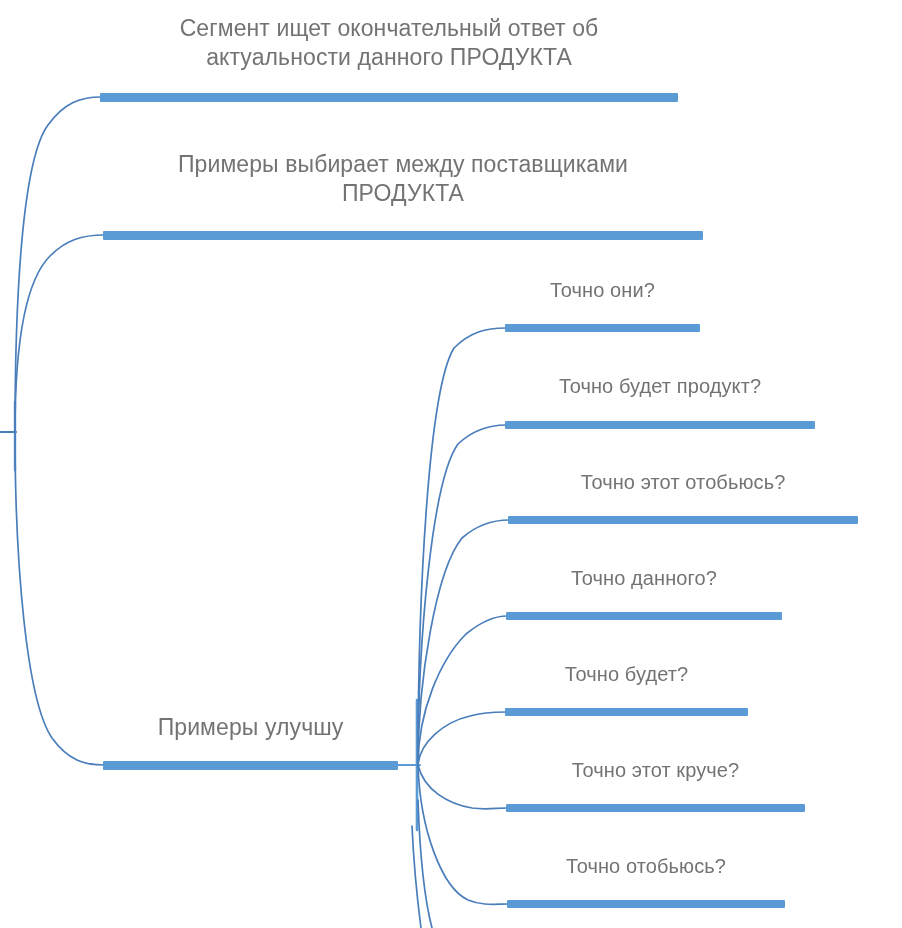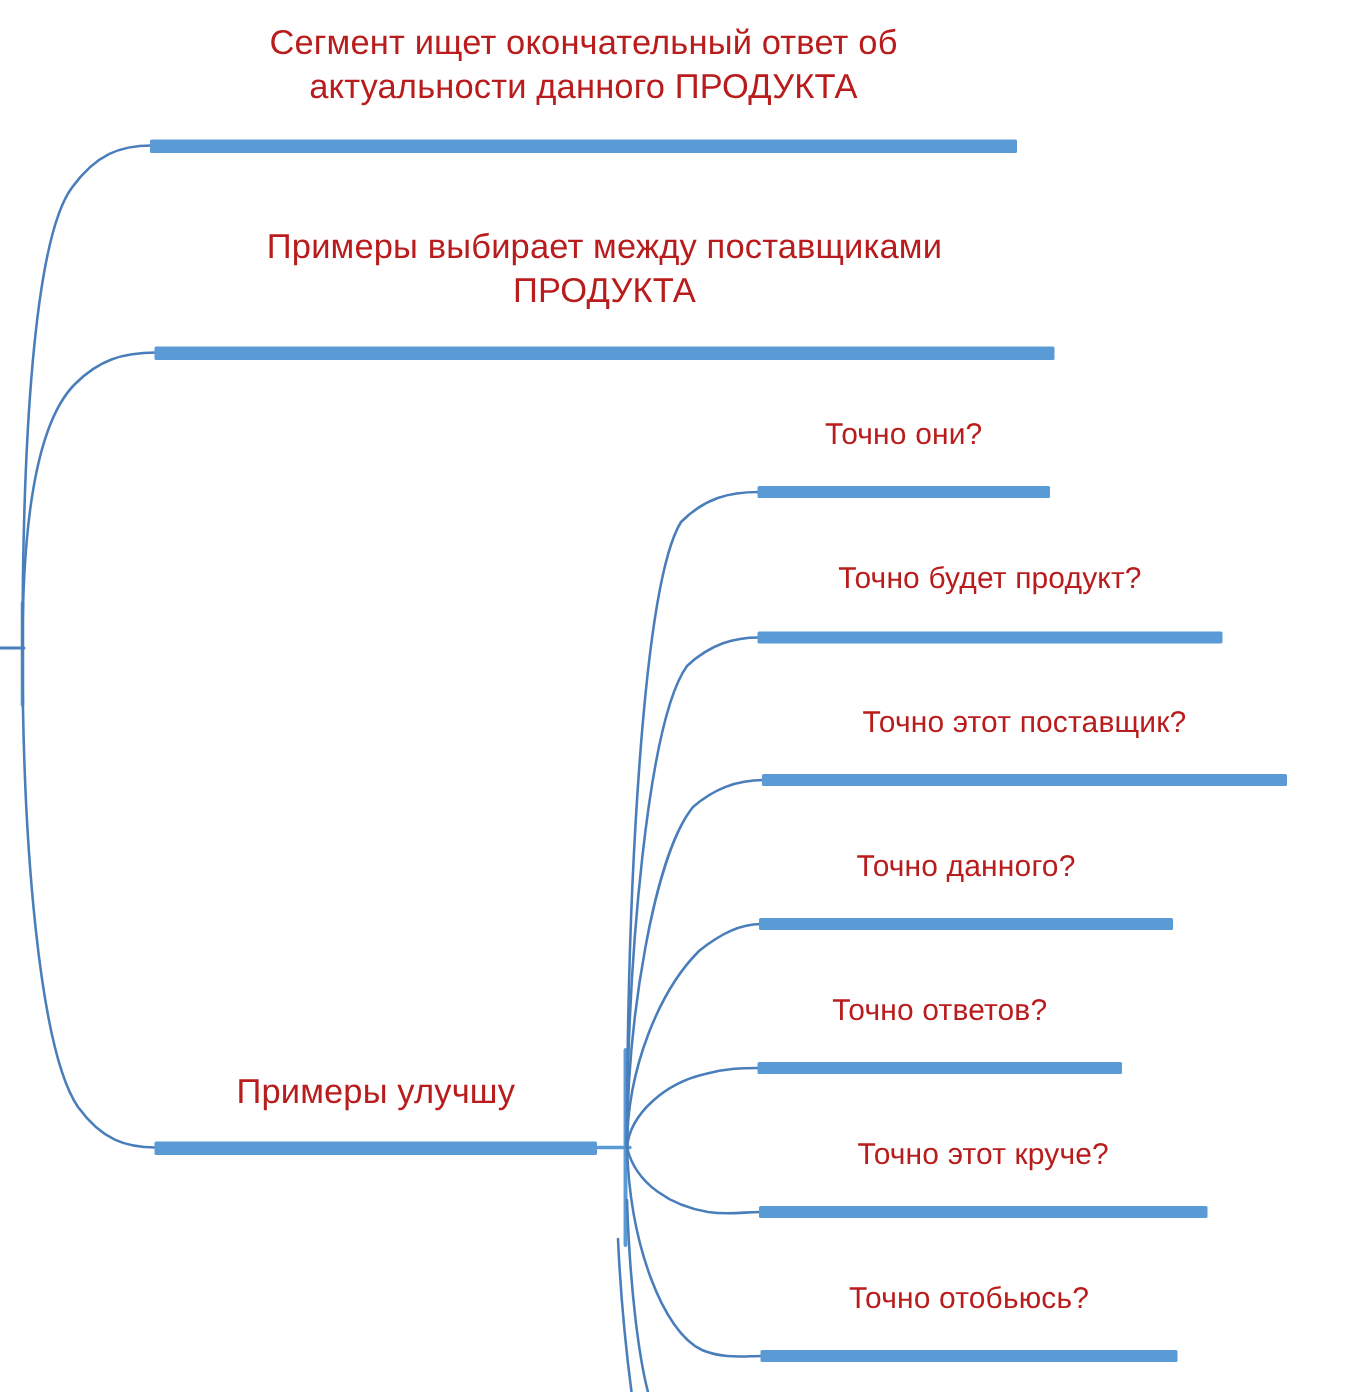--- a/index.html
+++ b/index.html
@@ -28,21 +28,21 @@
   .node {
     position: absolute;
   }
   .node-bar {
     position: absolute;
     background: #5B9BD5;
     border-radius: 1px;
   }
   .node-label {
     position: absolute;
-    color: #b91c1c;
+    color: #737373;
     white-space: pre-line;
     text-align: center;
     line-height: 1.28;
     letter-spacing: 0.1px;
   }
   .lvl1 .node-label {
     font-size: 23px;
   }
   .lvl3 .node-label {
     font-size: 20px;
@@ -103,31 +103,31 @@
     <div class="node-label" style="left:505px; top:278px; width:195px;">Точно они?</div>
     <div class="node-bar" style="left:505px; top:324px; width:195px; height:8px;"></div>
   </div>
 
   <div class="node lvl3">
     <div class="node-label" style="left:505px; top:374px; width:310px;">Точно будет продукт?</div>
     <div class="node-bar" style="left:505px; top:421px; width:310px; height:8px;"></div>
   </div>
 
   <div class="node lvl3">
-    <div class="node-label" style="left:508px; top:470px; width:350px;">Точно этот поставщик?</div>
+    <div class="node-label" style="left:508px; top:470px; width:350px;">Точно этот отобьюсь?</div>
     <div class="node-bar" style="left:508px; top:516px; width:350px; height:8px;"></div>
   </div>
 
   <div class="node lvl3">
     <div class="node-label" style="left:506px; top:566px; width:276px;">Точно данного?</div>
     <div class="node-bar" style="left:506px; top:612px; width:276px; height:8px;"></div>
   </div>
 
   <div class="node lvl3">
-    <div class="node-label" style="left:505px; top:662px; width:243px;">Точно ответов?</div>
+    <div class="node-label" style="left:505px; top:662px; width:243px;">Точно будет?</div>
     <div class="node-bar" style="left:505px; top:708px; width:243px; height:8px;"></div>
   </div>
 
   <div class="node lvl3">
     <div class="node-label" style="left:506px; top:758px; width:299px;">Точно этот круче?</div>
     <div class="node-bar" style="left:506px; top:804px; width:299px; height:8px;"></div>
   </div>
 
   <div class="node lvl3">
     <div class="node-label" style="left:507px; top:854px; width:278px;">Точно отобьюсь?</div>

